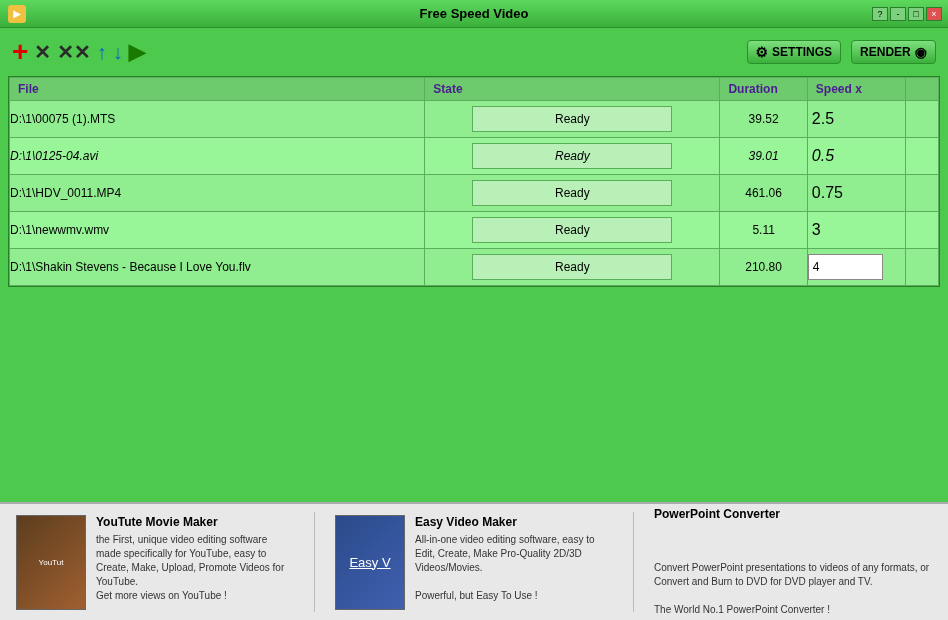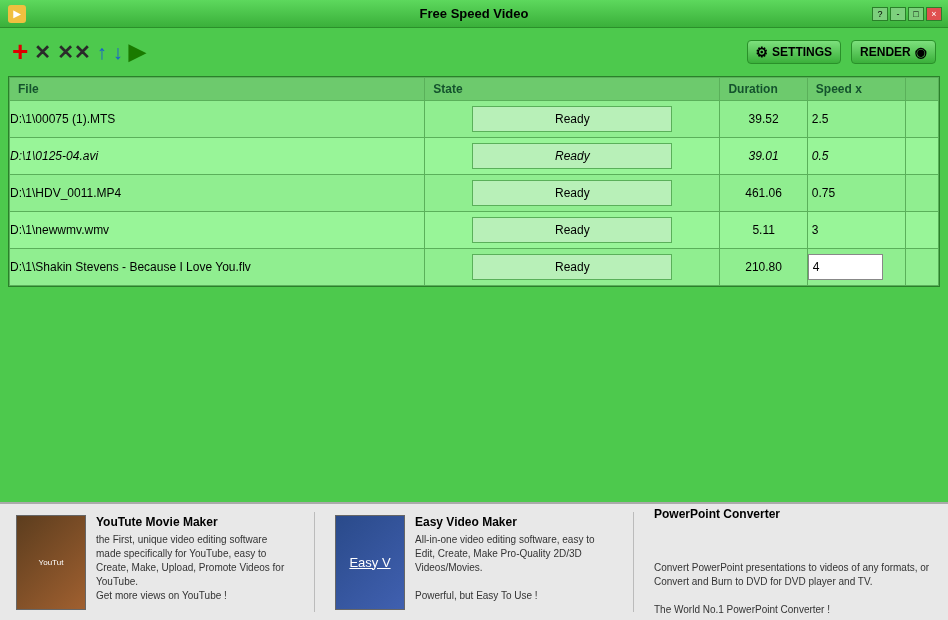--- a/index.html
+++ b/index.html
@@ -111,21 +111,21 @@
       width: 100%;
       border-collapse: collapse;
     }
     #file-table thead tr th {
       background: #6dca6d;
       border: 1px solid #5ab05a;
       padding: 4px 8px;
       text-align: left;
       font-weight: bold;
       font-size: 12px;
-      color: #14532d;
+      color: #4c1d95;
     }
     #file-table tbody tr {
       background: #90ee90;
     }
     #file-table tbody tr:nth-child(odd) {
       background: #98f598;
     }
     #file-table tbody tr td {
       border: 1px solid #5ab05a;
       padding: 0;
@@ -151,21 +151,21 @@
     .speed-input {
       width: 75px;
       height: 26px;
       background: #fff;
       border: 1px solid #888;
       padding: 2px 4px;
       font-size: 12px;
     }
     .speed-text {
       padding: 0 4px;
-      font-size: 12px;
+      font-size: 16px;
     }
 
     
     #bottom {
       position: absolute;
       bottom: 0;
       left: 0;
       right: 0;
       height: 118px;
       background: #e8e8e8;

